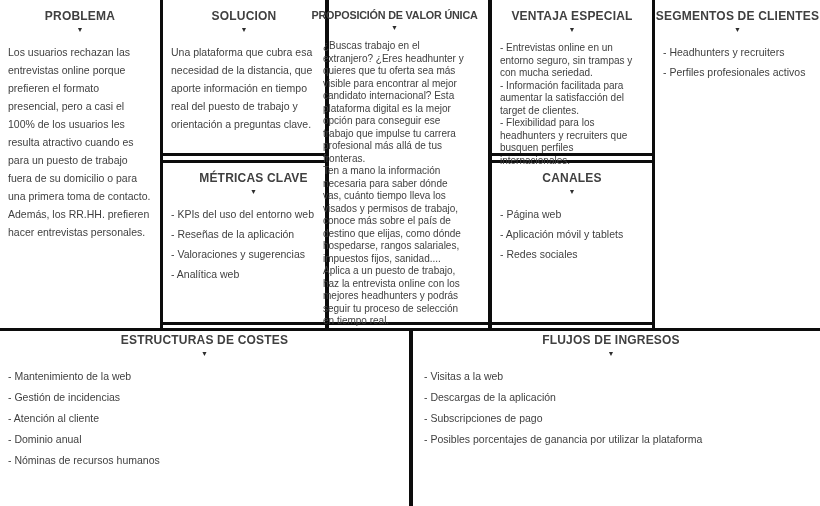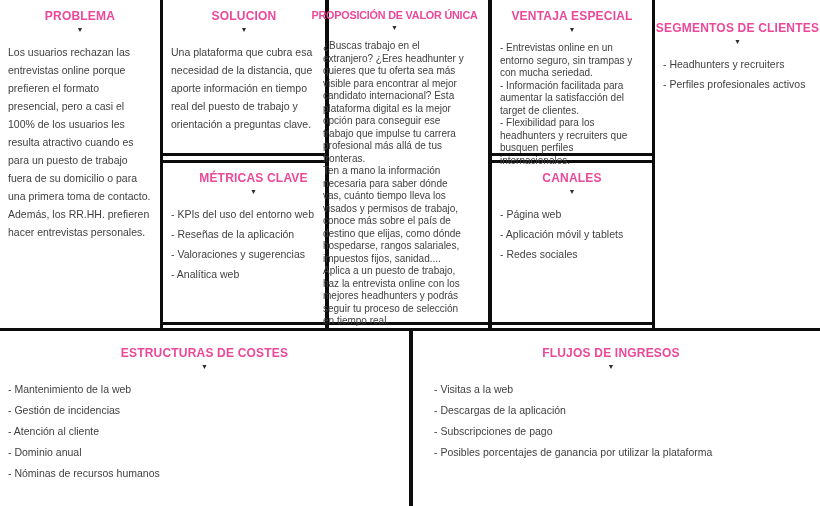--- a/index.html
+++ b/index.html
@@ -25,56 +25,56 @@
   #v-bottom     {left:409px; top:331px; width:4px;  height:175px;}
 
   
   .sec {position:absolute; box-sizing:border-box;}
   #sec-problema    {left:0;     top:0;     width:160px; height:328px;}
   #sec-solucion    {left:163px; top:0;     width:162px; height:153px;}
   #sec-metricas    {left:163px; top:163px; width:181px; height:159px;}
   #sec-proposicion {left:315px; top:0;     width:159px; height:322px;}
   #sec-ventaja     {left:492px; top:0;     width:160px; height:153px;}
   #sec-canales     {left:492px; top:163px; width:160px; height:159px;}
-  #sec-segmentos   {left:655px; top:12px;     width:165px; height:312px;border-radius:20px;}
+  #sec-segmentos   {left:655px; top:0;     width:165px; height:312px;border-radius:20px;}
   #sec-costes      {left:0;     top:331px; width:409px; height:175px;}
   #sec-ingresos    {left:413px; top:331px; width:396px; height:175px;}
 
   .sec-head {padding-top:9px;}
-  .bottom .sec-head {padding-top:15px;}
+  .bottom .sec-head {padding-top:2px;}
   #sec-metricas .sec-head, #sec-canales .sec-head {padding-top:8px;}
   #sec-proposicion .sec-head {margin:0 -14px;}
 
   .sec h2 {
     margin:0;
     font-size:12px;
     font-weight:700;
     letter-spacing:.2px;
-    color:#ec4899;
+    color:#404040;
     text-align:center;
     white-space:nowrap;
   }
   #sec-proposicion h2 {font-size:10.8px; letter-spacing:-0.2px;}
 
   .marker {
     display:block;
     text-align:center;
     font-size:7px;
     line-height:8px;
     margin-top:3px;
     color:#2d2d2d;
   }
 
   .sec-body {
     padding:9px 8px 0 8px;
     font-size:10.5px;
     line-height:18px;
     color:#3f3f3f;
   }
-  #sec-ingresos .sec-body {padding-left:21px;}
+  #sec-ingresos .sec-body {padding-left:11px;}
   #sec-proposicion .sec-body, #sec-ventaja .sec-body {font-size:10px; line-height:12.5px; padding-top:8px;}
   .sec-body p {margin:0;}
   .sec-body p.li {margin:0 0 2px 0;}
   .bottom .sec-body p.li {margin:0 0 3px 0;}
 </style>
 </head>
 <body>
 
 <div class="canvas">
 

